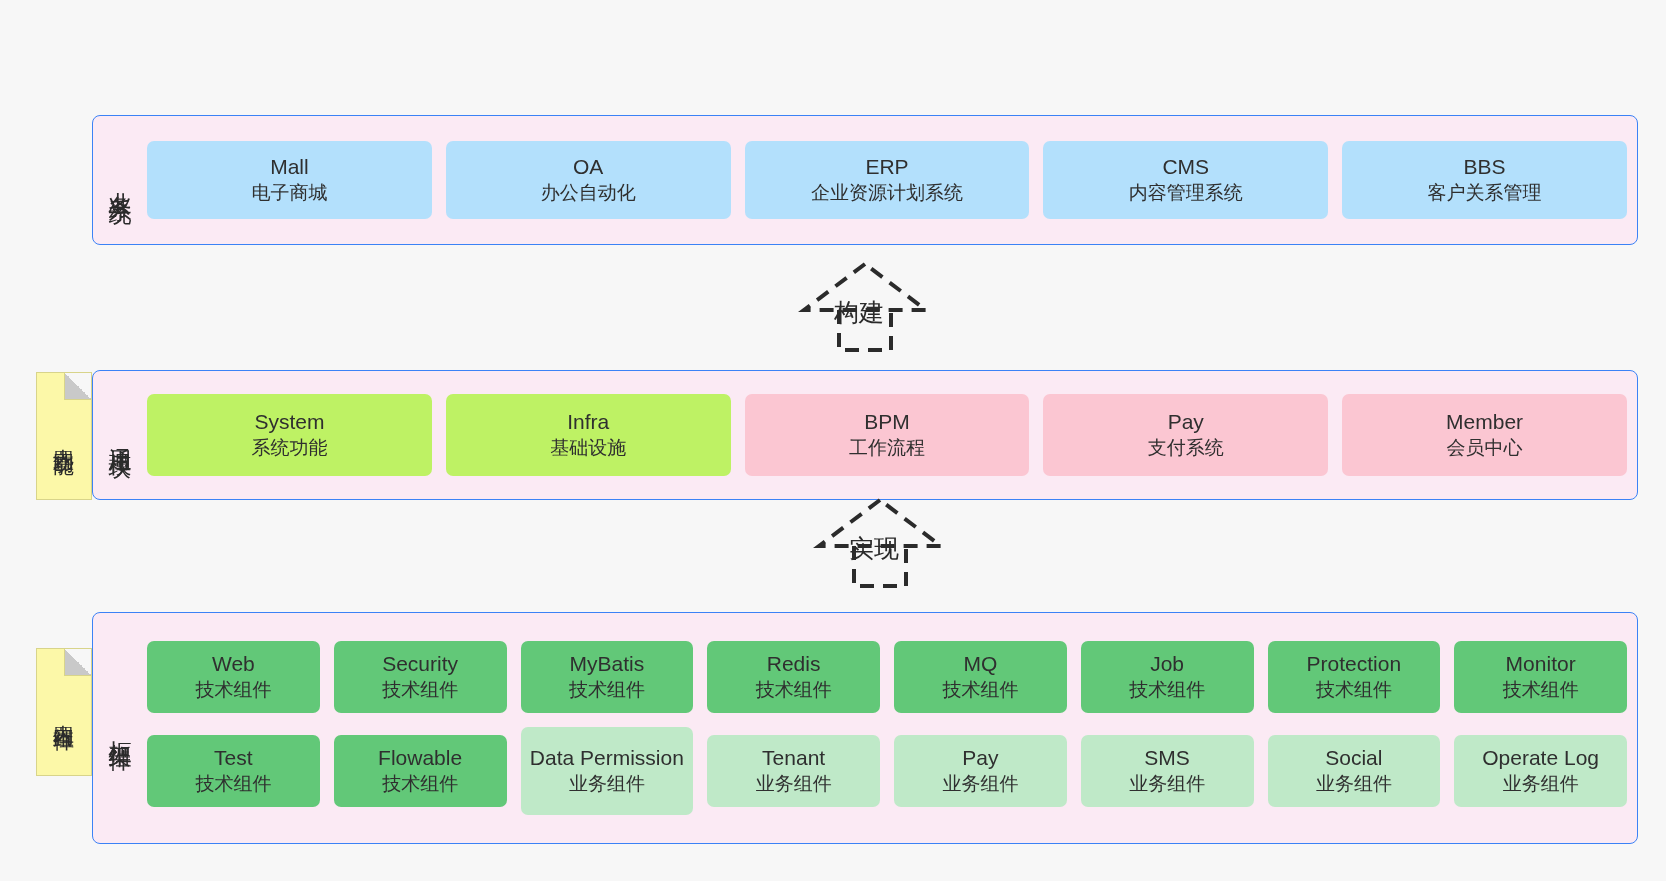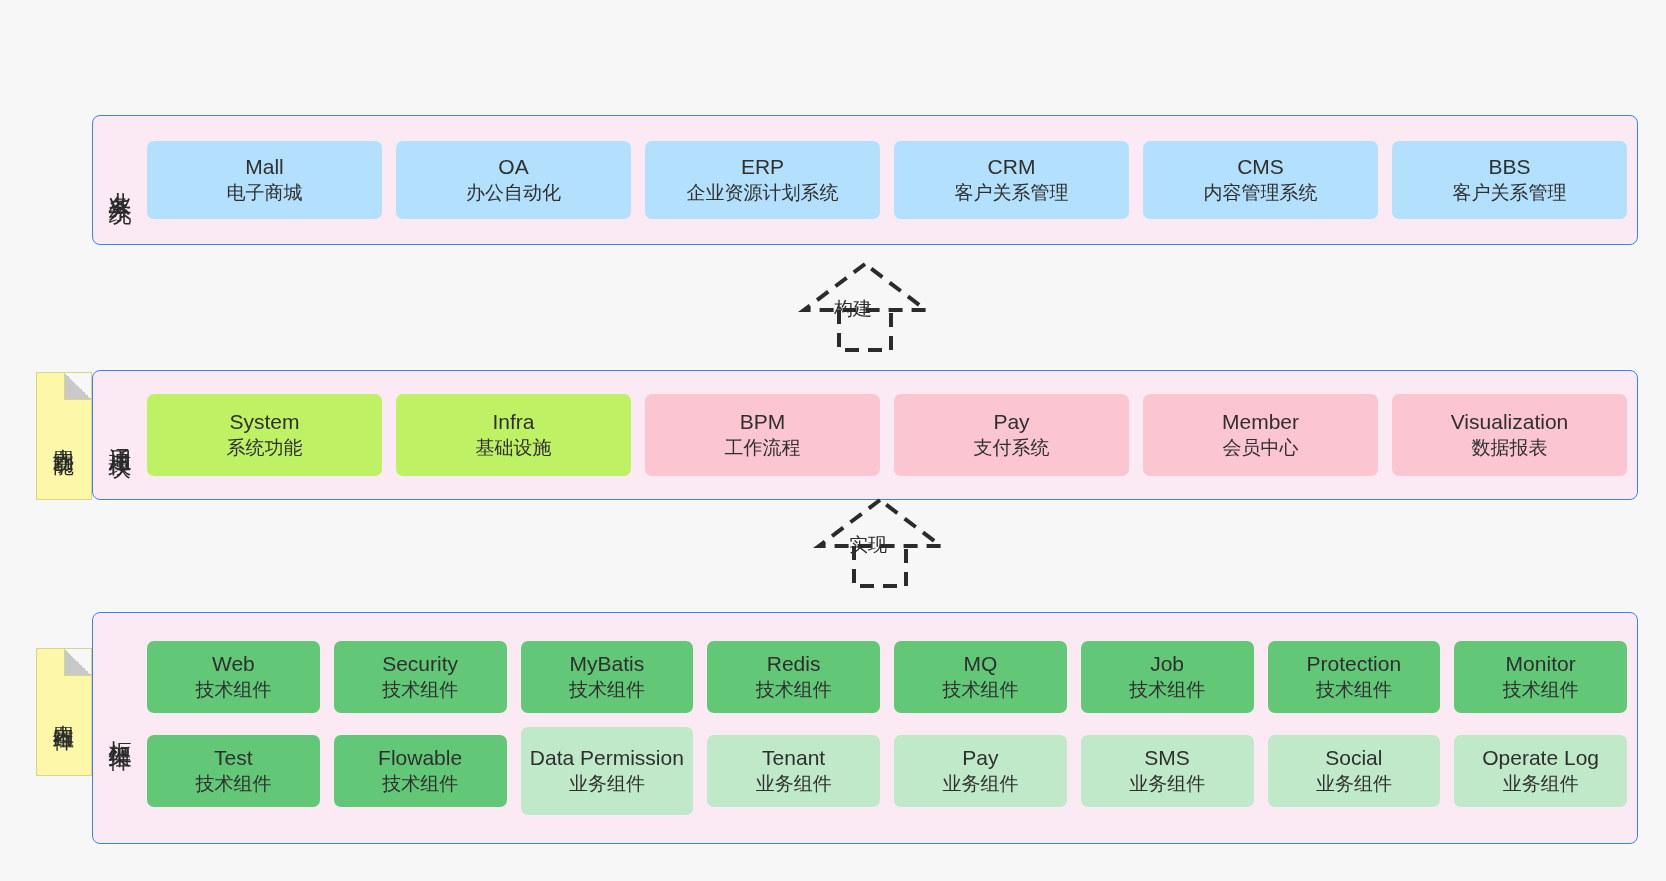--- a/index.html
+++ b/index.html
@@ -117,21 +117,21 @@
     border-bottom: 1px solid #d8d48a;
   }
   #note-builtin-func { left: 36px; top: 372px; width: 56px; height: 128px; }
   #note-builtin-comp { left: 36px; top: 648px; width: 56px; height: 128px; }
 
   
   .arrow { position: absolute; }
   .arrow svg { display: block; overflow: visible; }
   .arrow-label {
     position: absolute;
-    font-size: 19px;
+    font-size: 25px;
     color: #2b2b2b;
     background: transparent;
     white-space: nowrap;
   }
   #arrow-build { left: 790px; top: 260px; width: 150px; height: 92px; }
   #arrow-build .arrow-label { left: 44px; top: 36px; }
   #arrow-impl  { left: 805px; top: 496px; width: 150px; height: 92px; }
   #arrow-impl  .arrow-label { left: 44px; top: 36px; }
 </style>
 </head>
@@ -157,24 +157,20 @@
         </div>
         <div class="card c-blue">
           <span class="en">OA</span>
           <span class="cn">办公自动化</span>
         </div>
         <div class="card c-blue">
           <span class="en">ERP</span>
           <span class="cn">企业资源计划系统</span>
         </div>
         <div class="card c-blue">
-          <span class="en">CRM</span>
-          <span class="cn">客户关系管理</span>
-        </div>
-        <div class="card c-blue">
           <span class="en">CMS</span>
           <span class="cn">内容管理系统</span>
         </div>
         <div class="card c-blue">
           <span class="en">BBS</span>
           <span class="cn">客户关系管理</span>
         </div>
       </div>
     </div>
   </div>
@@ -204,24 +200,20 @@
           <span class="cn">工作流程</span>
         </div>
         <div class="card c-pink">
           <span class="en">Pay</span>
           <span class="cn">支付系统</span>
         </div>
         <div class="card c-pink">
           <span class="en">Member</span>
           <span class="cn">会员中心</span>
         </div>
-        <div class="card c-pink">
-          <span class="en">Visualization</span>
-          <span class="cn">数据报表</span>
-        </div>
       </div>
     </div>
   </div>
 
   <div class="arrow" id="arrow-impl">
     <svg width="150" height="92" viewBox="0 0 150 92">
       <path d="M 75 4 L 14 50 L 136 50 Z" fill="none" stroke="#2b2b2b" stroke-width="4" stroke-dasharray="14 9" stroke-linecap="butt"></path>
       <path d="M 49 50 L 49 90 L 101 90 L 101 50" fill="none" stroke="#2b2b2b" stroke-width="4" stroke-dasharray="14 9" stroke-linecap="butt"></path>
     </svg>
     <span class="arrow-label">实现</span>

